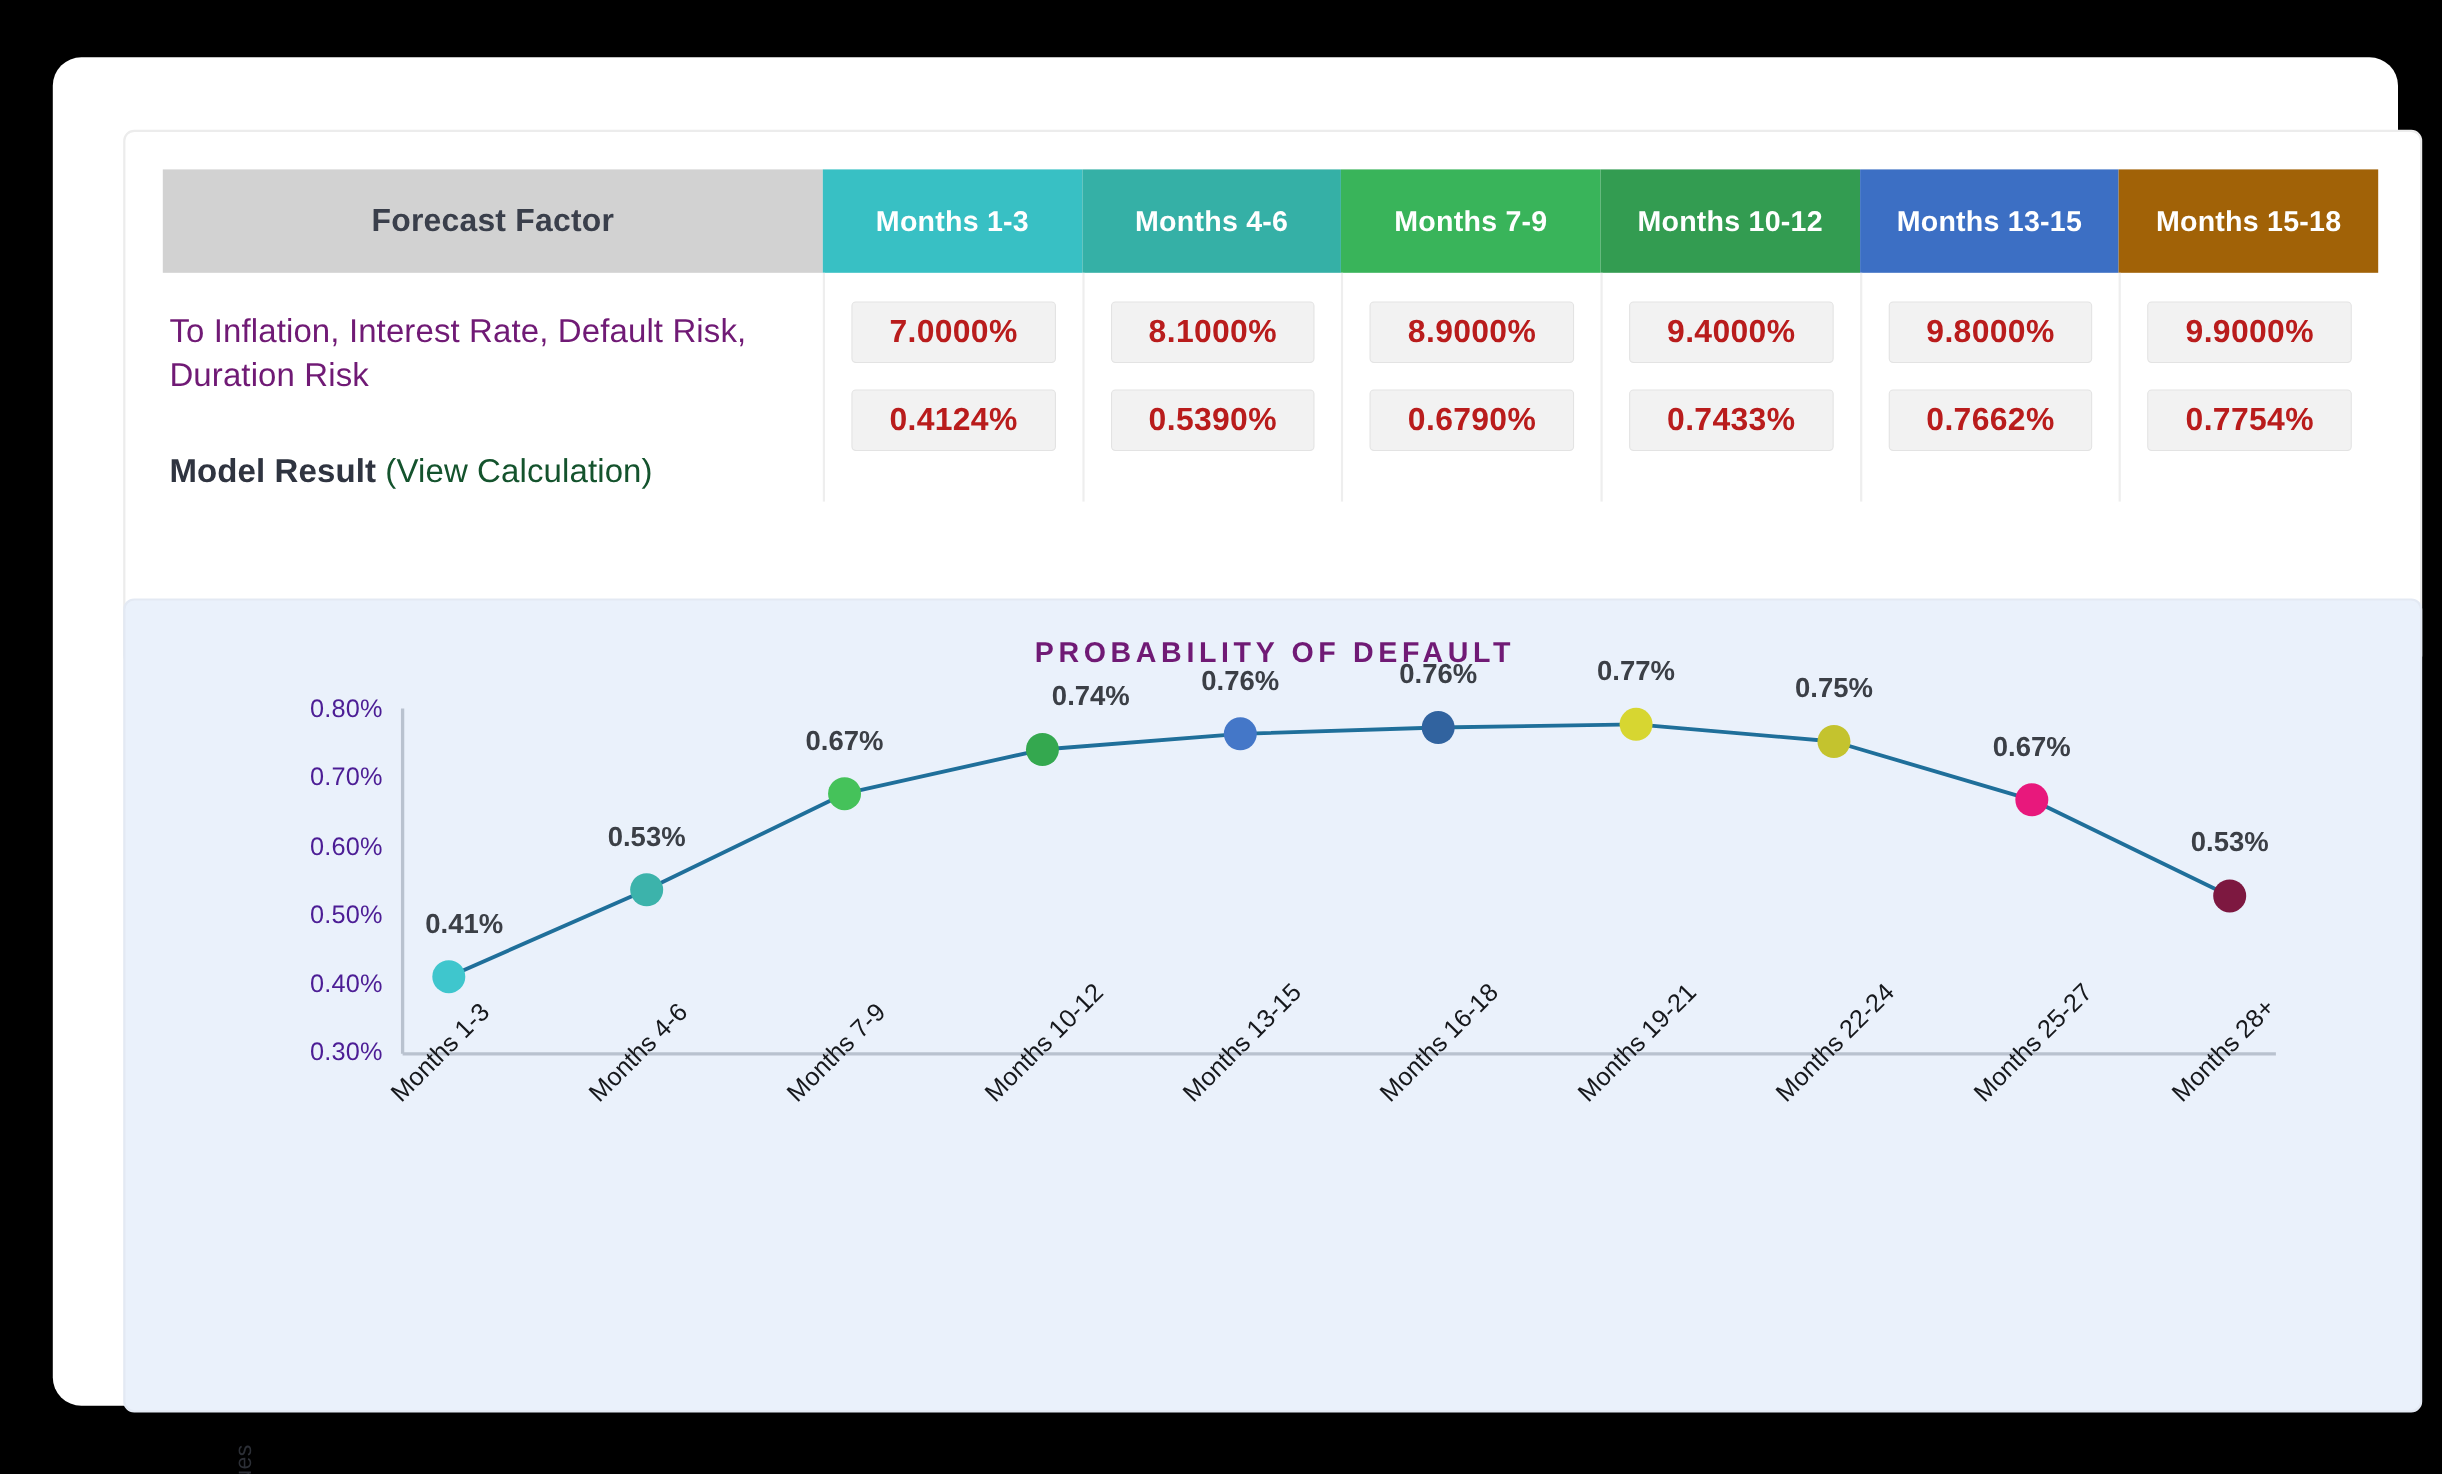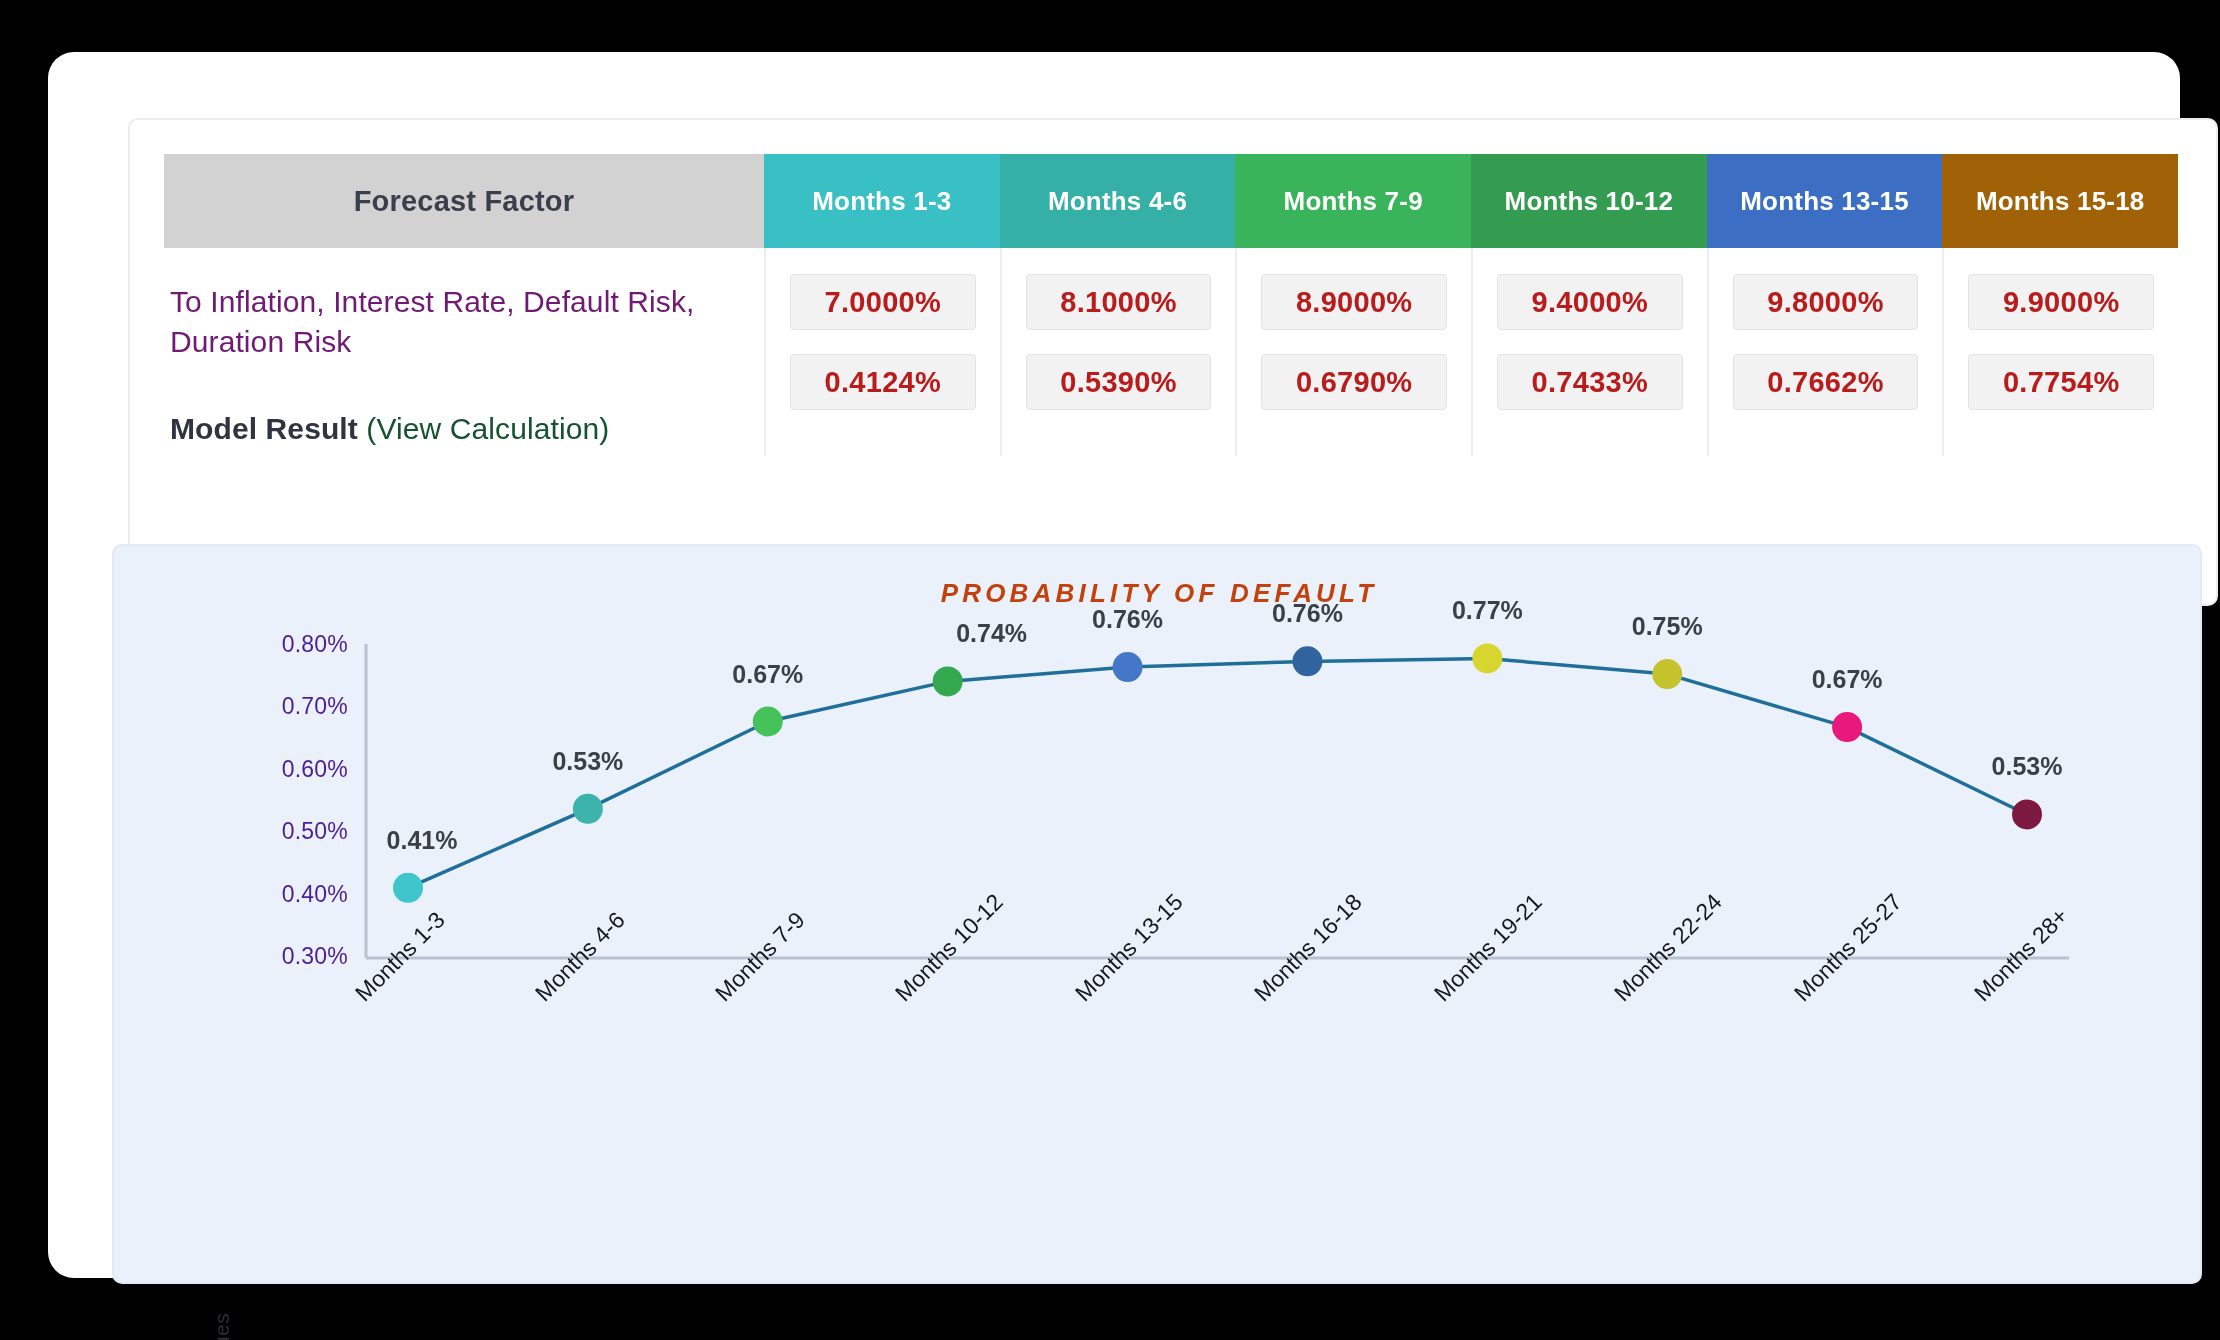--- a/index.html
+++ b/index.html
@@ -19,21 +19,21 @@
     position: absolute;
     left: 48px; top: 52px;
     width: 2132px; height: 1226px;
     background: #ffffff;
     border-radius: 26px;
     box-shadow: 0 10px 34px rgba(0,0,0,0.55);
   }
   
   .table-card {
     position: absolute;
-    left: 80px; top: 66px;
+    left: 64px; top: 66px;
     width: 2090px; height: 488px;
     background: #ffffff;
     border: 2px solid #ececec;
     border-radius: 10px;
   }
   .tbl { position: absolute; left: 34px; top: 34px; width: 2014px; }
 
   .thead { display: flex; height: 94px; }
   .th {
     display: flex; align-items: center; justify-content: center;
@@ -110,22 +110,21 @@
     border: 2px solid #e3e9f3;
     border-radius: 10px;
   }
   .chart-title {
     position: absolute;
     top: 32px; left: 4px; right: 0;
     text-align: center;
     font-size: 26px;
     font-weight: bold;
     letter-spacing: 4.2px;
-    color: #c2410c;
-    font-style: italic;
+    color: #701a75;
   }
   .chart-svg { position: absolute; left: 0; top: 0; }
   .ylabel {
     position: absolute;
     left: 96px; top: 832px;
     transform: rotate(-90deg);
     transform-origin: 0 0;
     font-size: 21px;
     color: #2c2f36;
     letter-spacing: .4px;

